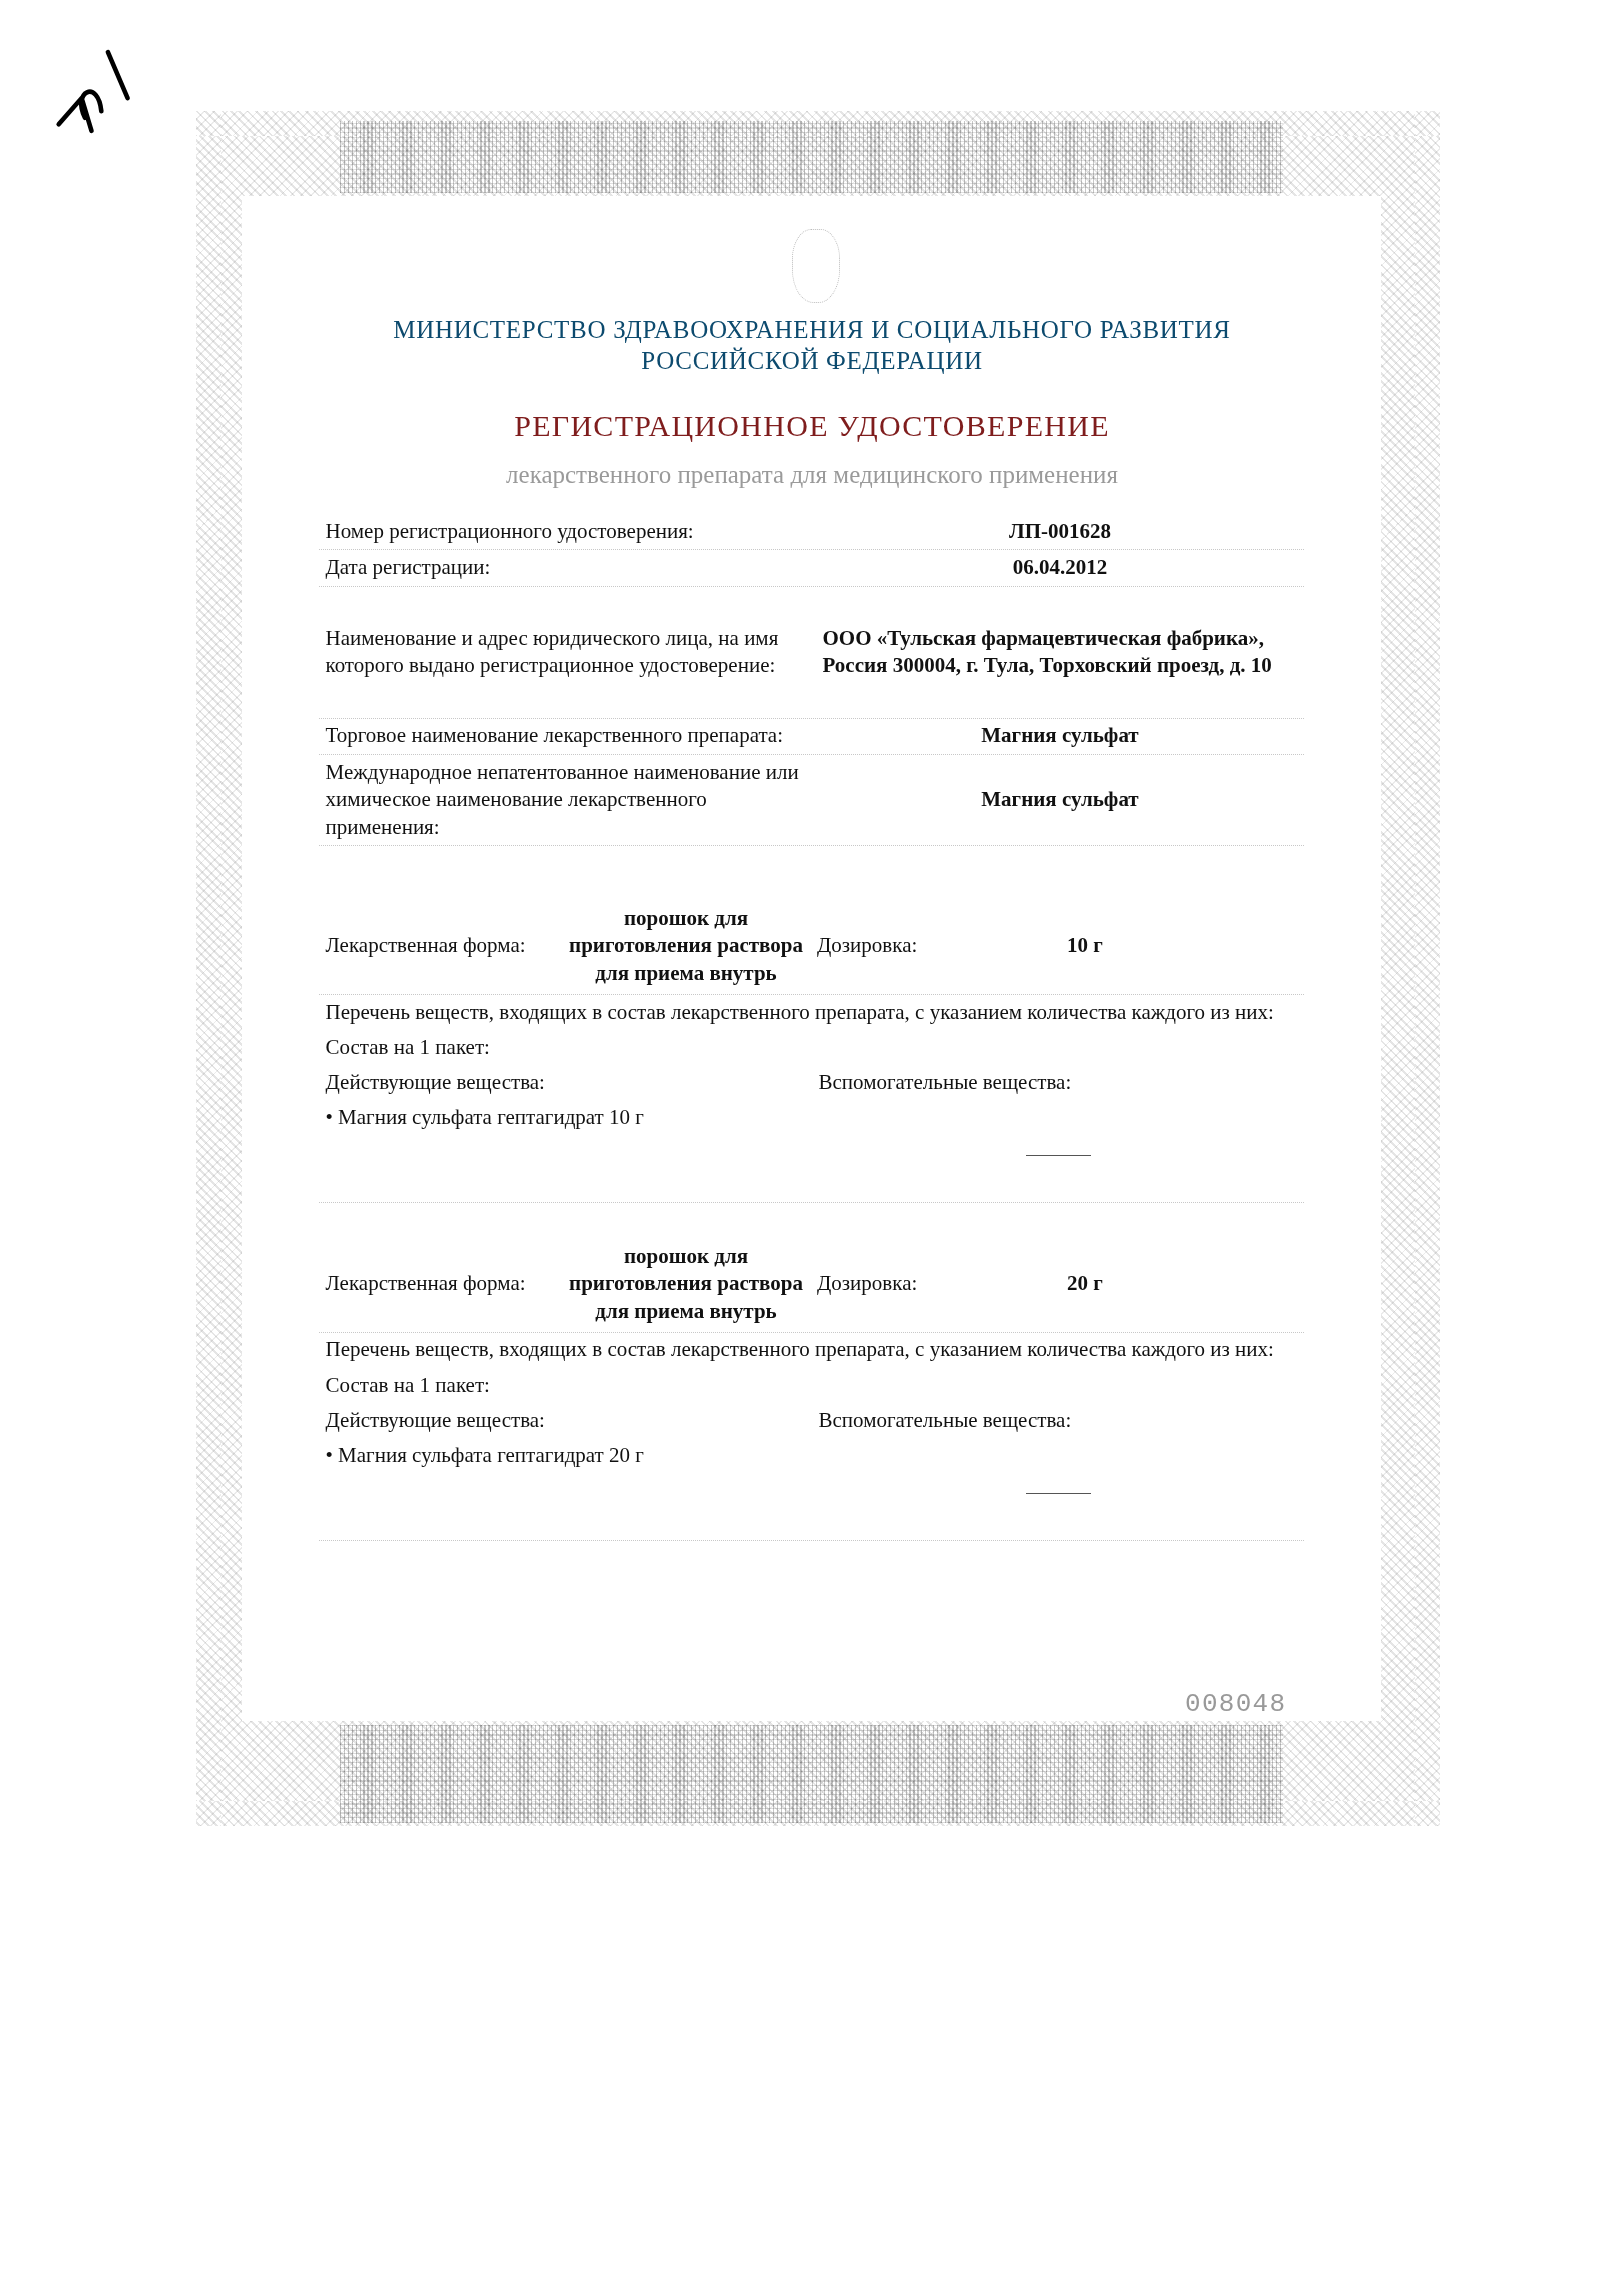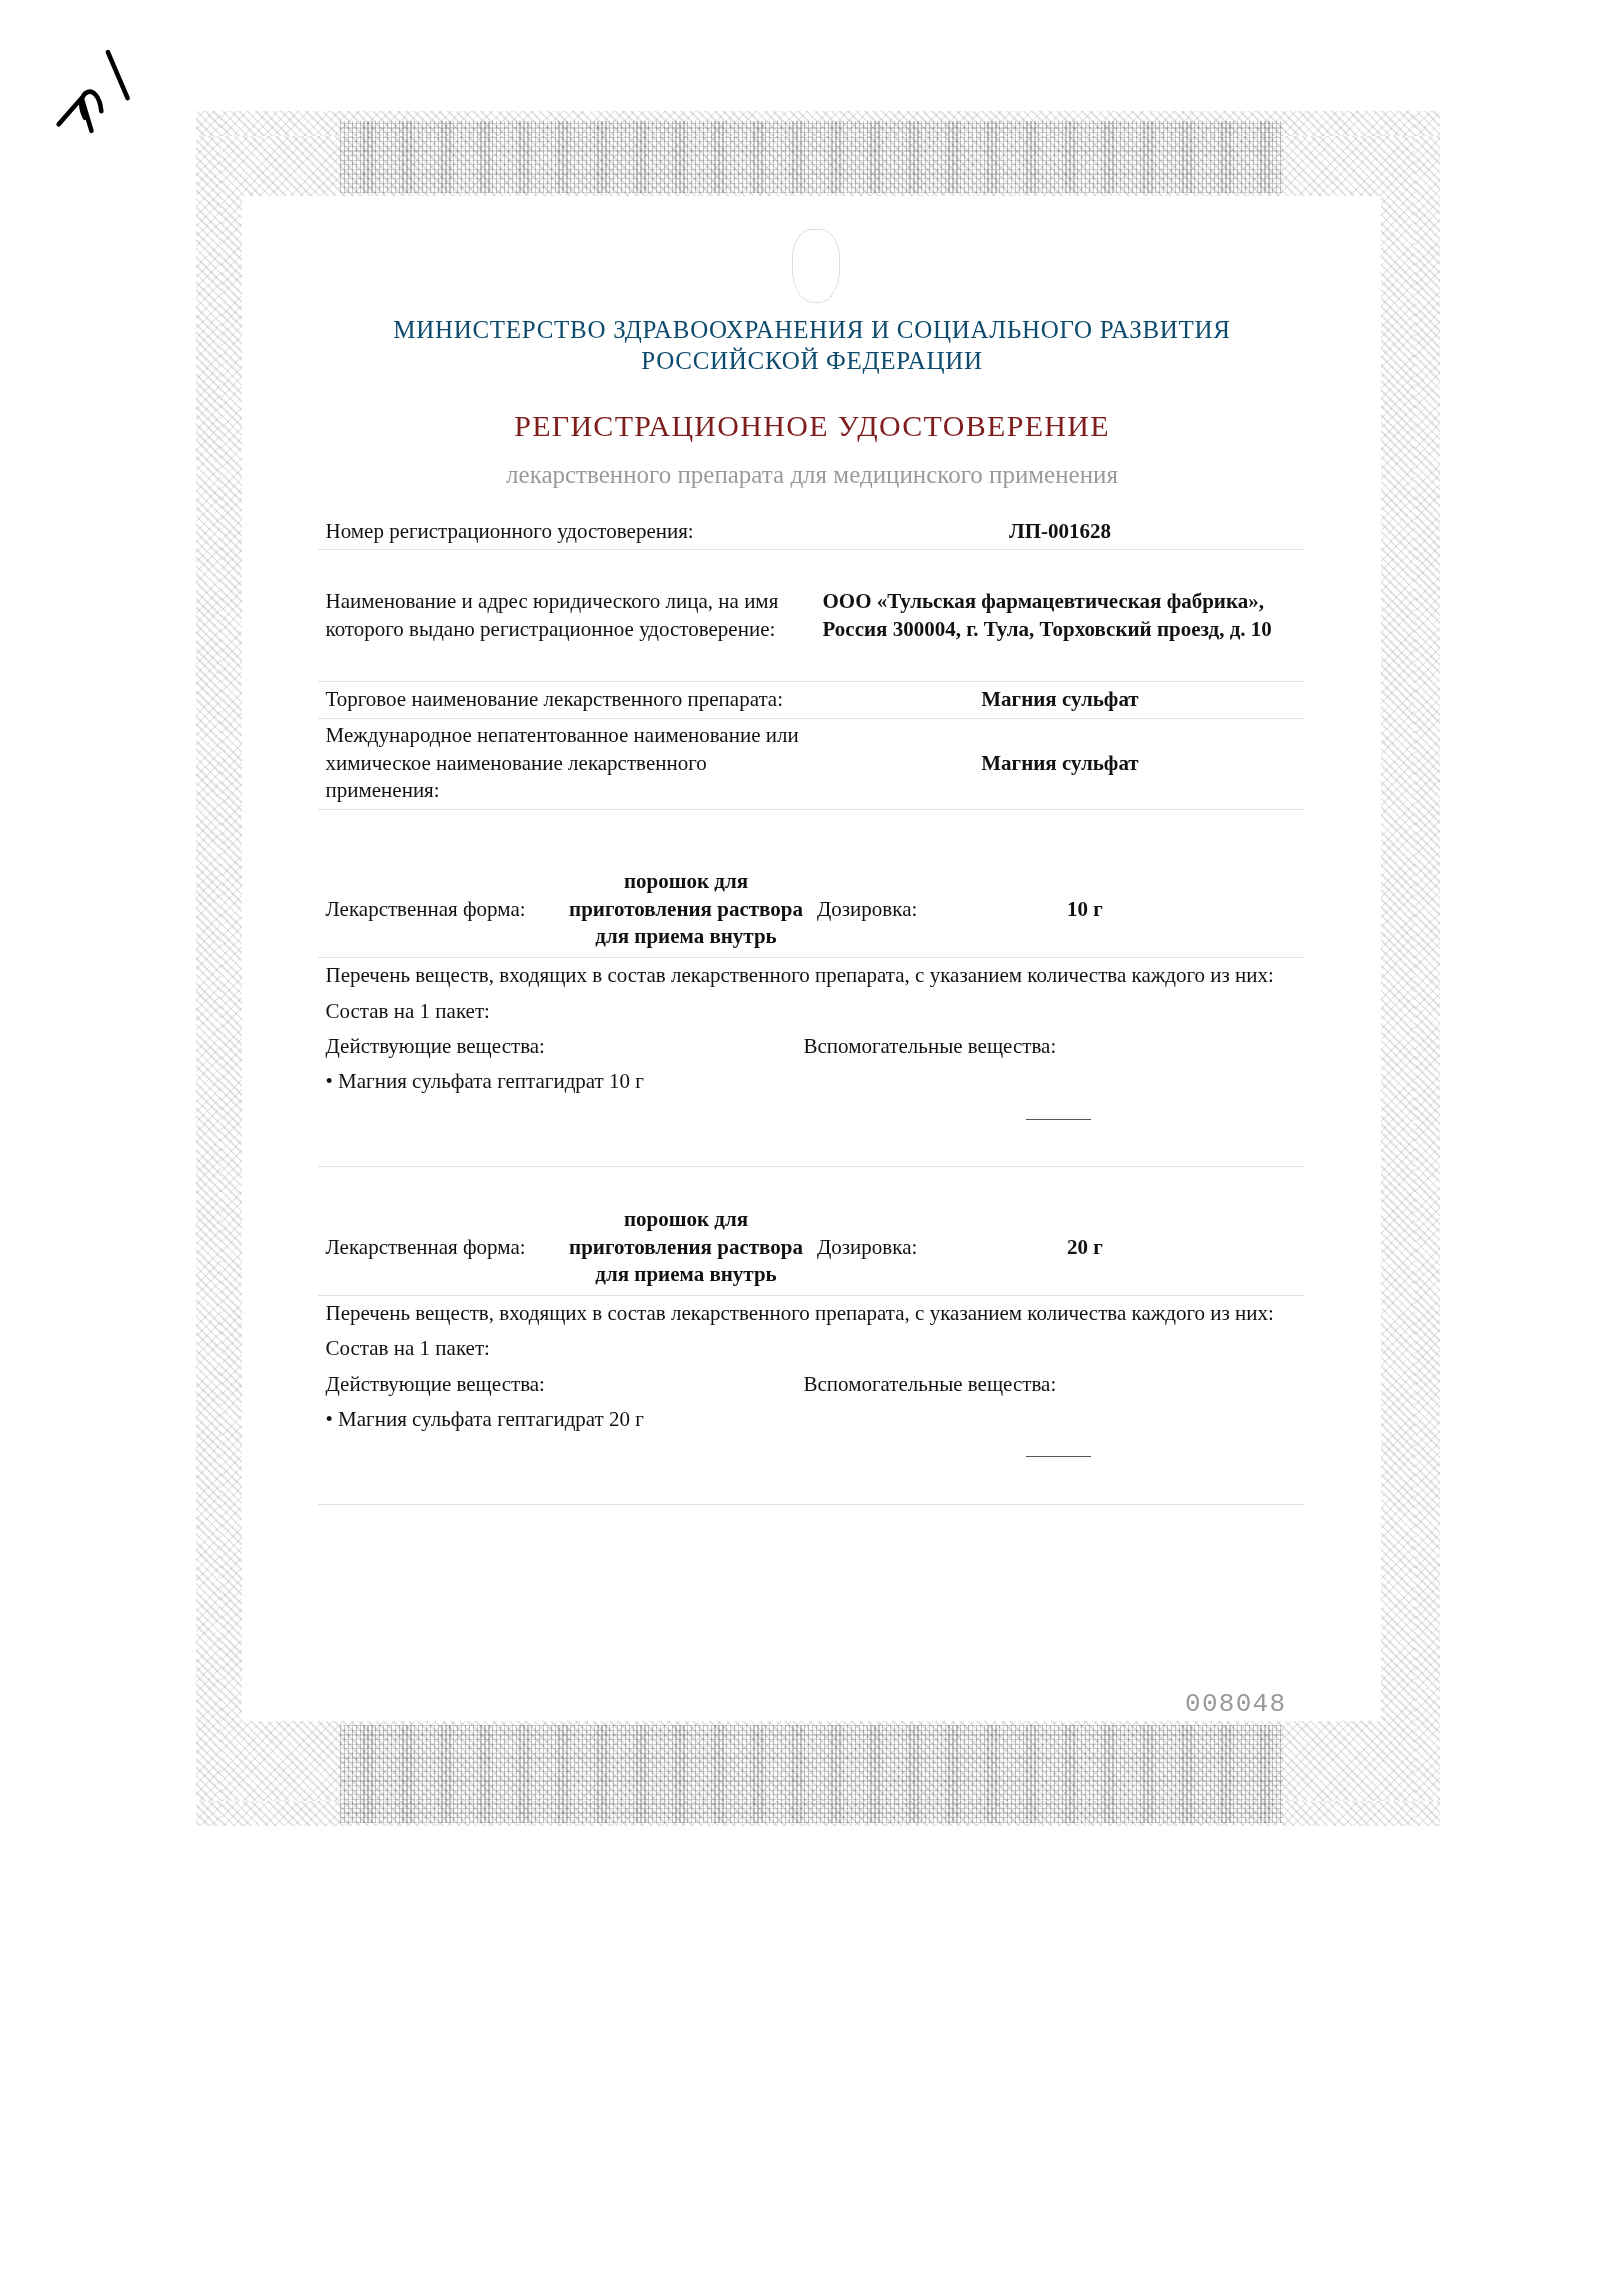--- a/index.html
+++ b/index.html
@@ -31,21 +31,21 @@
   .table { position:absolute; left:319px; top:514px; width:985px; font-size:21px; line-height:27.5px; }
   .row { display:flex; border-bottom:1.3px dotted #c8c8c8; }
   .lbl { width:484px; padding:3.9px 6.5px; }
   .val { flex:1; text-align:left; font-weight:bold; padding:3.9px 6.5px; display:flex; align-items:center; justify-content:center; }
   .form-row { display:flex; align-items:center; border-bottom:1.3px dotted #c8c8c8; padding:19.6px 0 6.5px; }
   .form-lbl { width:236px; padding-left:6.5px; }
   .form-val { width:249px; text-align:center; font-weight:bold; }
   .dose-lbl { width:196px; padding-left:6.5px; }
   .dose-val { width:144px; text-align:center; font-weight:bold; }
   .full { padding:3.9px 6.5px; }
-  .two { display:flex; padding:3.9px 6.5px; }
+  .two { display:flex; padding:3.9px 6.5px;gap:15px; }
   .two > div:first-child { width:478px; }
   .dash { display:inline-block; width:65px; border-bottom:1.3px solid #555; margin-left:707px; margin-top:-3.9px; }
   .comp-block { border-bottom:1.3px dotted #c8c8c8; padding-bottom:39px; margin-bottom:19.6px; }
   .serial { position:absolute; left:1185px; top:1689px; font-size:26px; color:#999; font-family:"Liberation Mono",monospace; letter-spacing:1.3px; }
 </style>
 </head>
 <body>
 
 <svg class="signature" viewBox="0 0 120 160">
   <path d="M10 130 L45 90 L60 140 M50 120 C30 80 70 60 75 110 M85 20 L115 90" stroke="#000" stroke-width="7" fill="none" stroke-linecap="round"></path>
@@ -61,20 +61,24 @@
   <div>МИНИСТЕРСТВО ЗДРАВООХРАНЕНИЯ И СОЦИАЛЬНОГО РАЗВИТИЯ</div>
   <div>РОССИЙСКОЙ ФЕДЕРАЦИИ</div>
 </div>
 <div class="cert-title">РЕГИСТРАЦИОННОЕ УДОСТОВЕРЕНИЕ</div>
 <div class="cert-subtitle">лекарственного препарата для медицинского применения</div>
 
 <div class="table">
   <div class="row">
     <div class="lbl">Номер регистрационного удостоверения:</div>
     <div class="val">ЛП-001628</div>
+  </div>
+  <div class="row">
+    <div class="lbl">Дата регистрации:</div>
+    <div class="val">06.04.2012</div>
   </div>
   <div class="row" style="min-height:131px">
     <div class="lbl" style="display:flex;align-items:center">Наименование и адрес юридического лица, на имя которого выдано регистрационное удостоверение:</div>
     <div class="val">ООО «Тульская фармацевтическая фабрика», Россия 300004, г. Тула, Торховский проезд, д. 10</div>
   </div>
   <div class="row">
     <div class="lbl">Торговое наименование лекарственного препарата:</div>
     <div class="val">Магния сульфат</div>
   </div>
   <div class="row">

